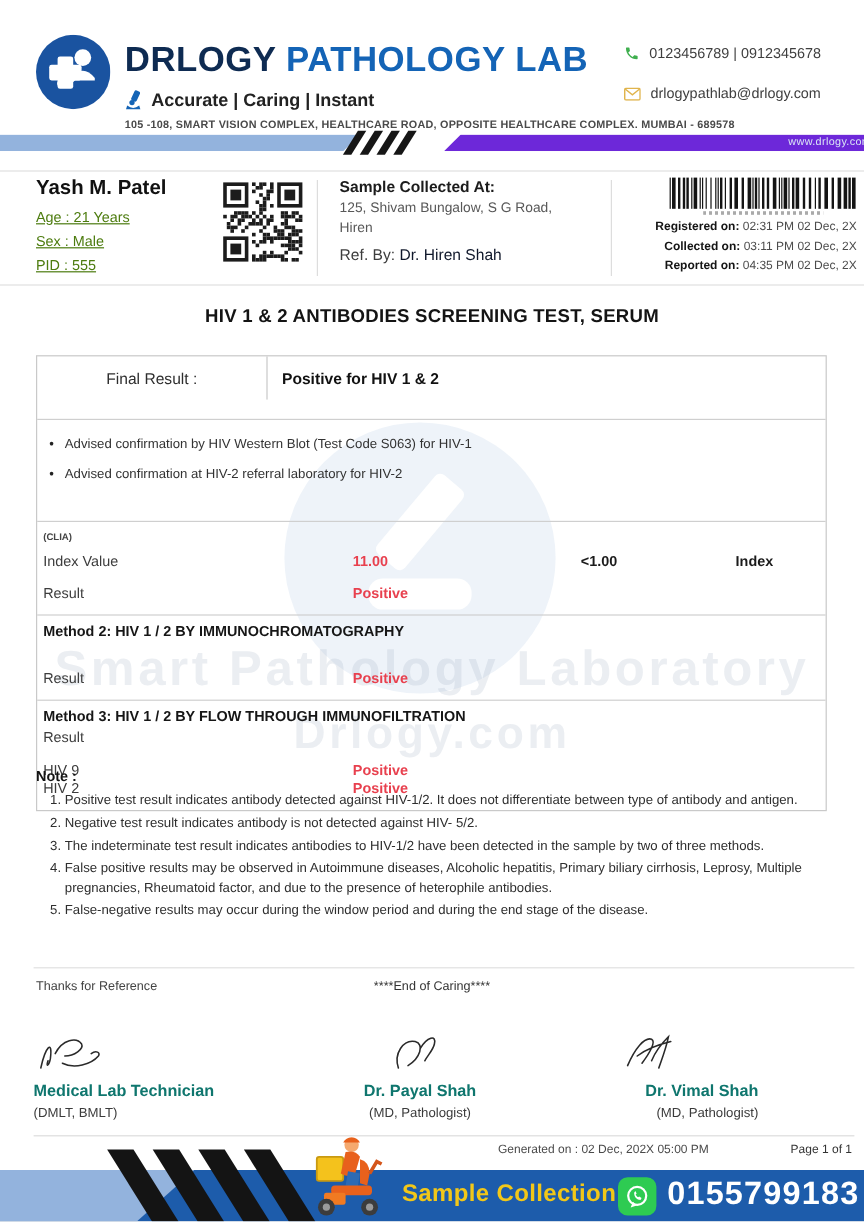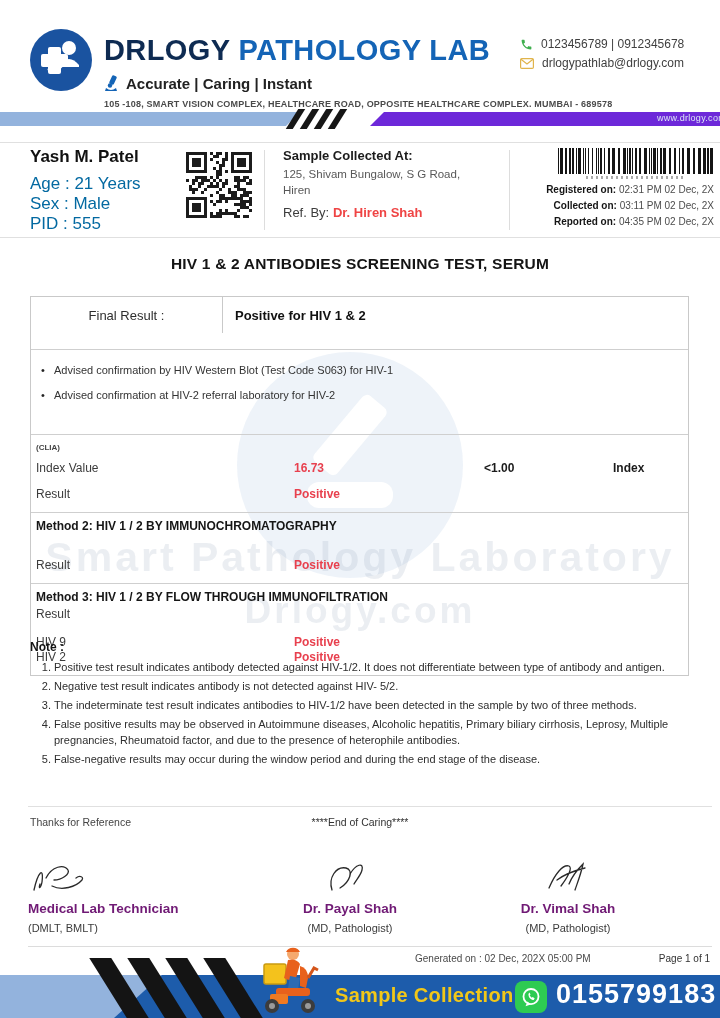--- a/index.html
+++ b/index.html
@@ -8,39 +8,39 @@
 
   
   .logo{position:absolute;left:30px;top:29px;width:62px;height:62px;}
   .brand{position:absolute;left:104px;top:34px;font-size:29px;font-weight:800;letter-spacing:.4px;white-space:nowrap;}
   .brand .navy{color:#0e2b52;}
   .brand .blue{color:#1464b6;}
   .tagline{position:absolute;left:104px;top:75px;font-size:15px;font-weight:700;color:#222;display:flex;align-items:center;gap:7px;}
   .address{position:absolute;left:104px;top:99px;font-size:9px;font-weight:700;color:#4a4a4a;letter-spacing:.2px;}
   .contact-line{position:absolute;font-size:12px;color:#3f3f3f;display:flex;align-items:center;gap:8px;}
   .phone-line{left:520px;top:37px;}
-  .email-line{left:520px;top:56px;}
+  .email-line{left:520px;top:71px;}
 
   .topbar{position:absolute;left:0;top:112px;width:720px;height:14px;}
   .topbar .lblue{position:absolute;left:0;top:0;width:300px;height:14px;background:#93b3dd;clip-path:polygon(0 0,300px 0,286px 14px,0 14px);}
   .topbar .dblue{position:absolute;left:370px;top:0;width:366px;height:14px;background:#6d28d9;clip-path:polygon(14px 0,366px 0,366px 14px,0 14px);}
   .tstripe{position:absolute;top:-3px;width:7px;height:20px;background:#161616;transform:skewX(-32deg);}
   .website{position:absolute;right:10px;top:1px;font-size:9px;color:#dbe6f5;letter-spacing:.3px;}
 
   
   .hline{position:absolute;background:#e0e0e0;height:1px;}
   .vline{position:absolute;background:#ddd;width:1px;}
   .pt-name{position:absolute;left:30px;top:147px;font-size:17px;font-weight:800;color:#111;}
-  .pt-meta{position:absolute;left:30px;font-size:17px;color:#0369a1;}
+  .pt-meta{position:absolute;left:30px;font-size:12px;color:#4d7c0f;text-decoration:underline;}
   #qr{position:absolute;left:186px;top:152px;width:66px;height:66px;}
   #qr .cell{position:absolute;background:#1c1c1c;}
   .smp-label{position:absolute;left:283px;top:148px;font-size:13px;font-weight:800;color:#1c1c1c;}
   .smp-addr{position:absolute;left:283px;font-size:11.5px;color:#585858;}
   .refby{position:absolute;left:283px;top:205px;font-size:13px;color:#3c3c3c;}
-  .refby b{color:#ef4444;font-weight:700;}
+  .refby b{color:#0f172a;font-weight:400;}
   #barcode{position:absolute;left:558px;top:148px;width:157px;height:26px;display:flex;}
   #barcode div{height:100%;}
   .barcode-sub{position:absolute;left:586px;top:176px;width:100px;height:3px;background:repeating-linear-gradient(90deg,#aaa 0 2px,transparent 2px 5px);}
   .dates{position:absolute;right:6px;top:182px;text-align:right;font-size:10px;color:#4c4c4c;line-height:16px;}
   .dates b{color:#151515;font-weight:800;}
 
   
   .rpt-title{position:absolute;left:0;top:255px;width:720px;text-align:center;font-size:15.5px;font-weight:800;color:#141414;letter-spacing:.2px;}
 
   .tbl{position:absolute;left:30px;top:296px;width:659px;border:1px solid #c9c9c9;background:transparent;z-index:2;}
@@ -73,25 +73,25 @@
   .note h4{margin:0;font-size:12px;font-weight:800;color:#141414;}
   .note ol{margin:5px 0 0 0;padding-left:24px;}
   .note li{font-size:11px;color:#2e2e2e;line-height:16px;margin-bottom:3px;}
 
   .thanks{position:absolute;left:30px;top:816px;font-size:10.5px;color:#444;}
   .endreport{position:absolute;left:0;top:816px;width:720px;text-align:center;font-size:10.5px;color:#333;}
 
   
   .sig{position:absolute;top:860px;}
   .sig svg{display:block;}
-  .sig .nm{font-size:13.5px;font-weight:800;color:#701a75;margin-top:3px;}
+  .sig .nm{font-size:13.5px;font-weight:800;color:#0f766e;margin-top:3px;}
   .sig .cr{font-size:11px;color:#3b3b3b;margin-top:6px;}
   .sig1{left:28px;}
   .sig2{left:260px;width:180px;text-align:center;}
-  .sig3{left:478px;width:180px;text-align:center;}
+  .sig3{left:452px;width:180px;text-align:right;}
   .sig2 svg,.sig3 svg{margin:0 auto;}
 
   
   .genline{position:absolute;left:28px;top:946px;width:684px;height:1px;background:#dcdcdc;}
   .generated{position:absolute;left:415px;top:953px;font-size:10px;color:#4a4a4a;}
   .pageno{position:absolute;right:10px;top:953px;font-size:10px;color:#333;}
 
   
   .bbar{position:absolute;left:0;top:975px;width:720px;height:43px;background:#1d5cab;}
   .bbar .lblue{position:absolute;left:0;top:0;width:170px;height:43px;background:#93b3dd;clip-path:polygon(0 0,162px 0,114px 43px,0 43px);}
@@ -434,21 +434,21 @@
 
     <ul class="row-adv">
       <li>Advised confirmation by HIV Western Blot (Test Code S063) for HIV-1</li>
       <li>Advised confirmation at HIV-2 referral laboratory for HIV-2</li>
     </ul>
 
     <div class="method">
       <div class="m-sub">(CLIA)</div>
       <div class="mrow" style="margin-top:9px">
         <span class="param">Index Value</span>
-        <span class="val red">16.73</span>
+        <span class="val red">11.00</span>
         <span class="ref">&lt;1.00</span>
         <span class="unit">Index</span>
       </div>
       <div class="mrow" style="margin-top:11px">
         <span class="param">Result</span>
         <span class="val red">Positive</span>
       </div>
     </div>
 
     <div class="method">

